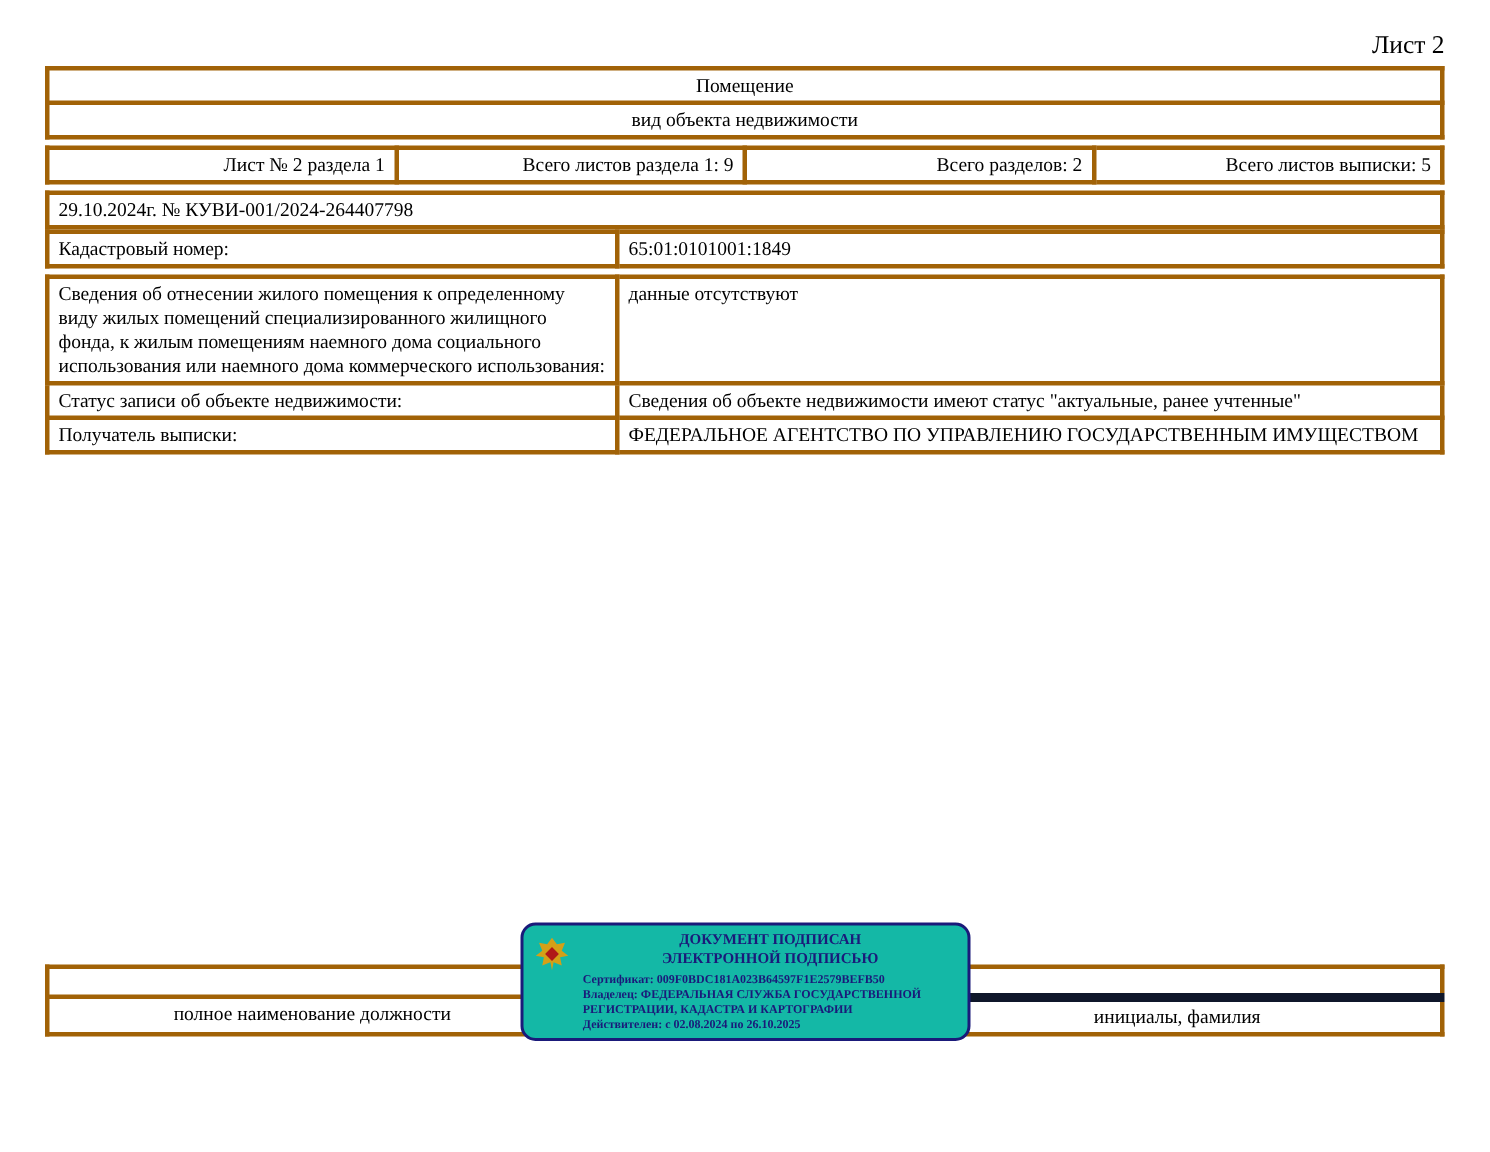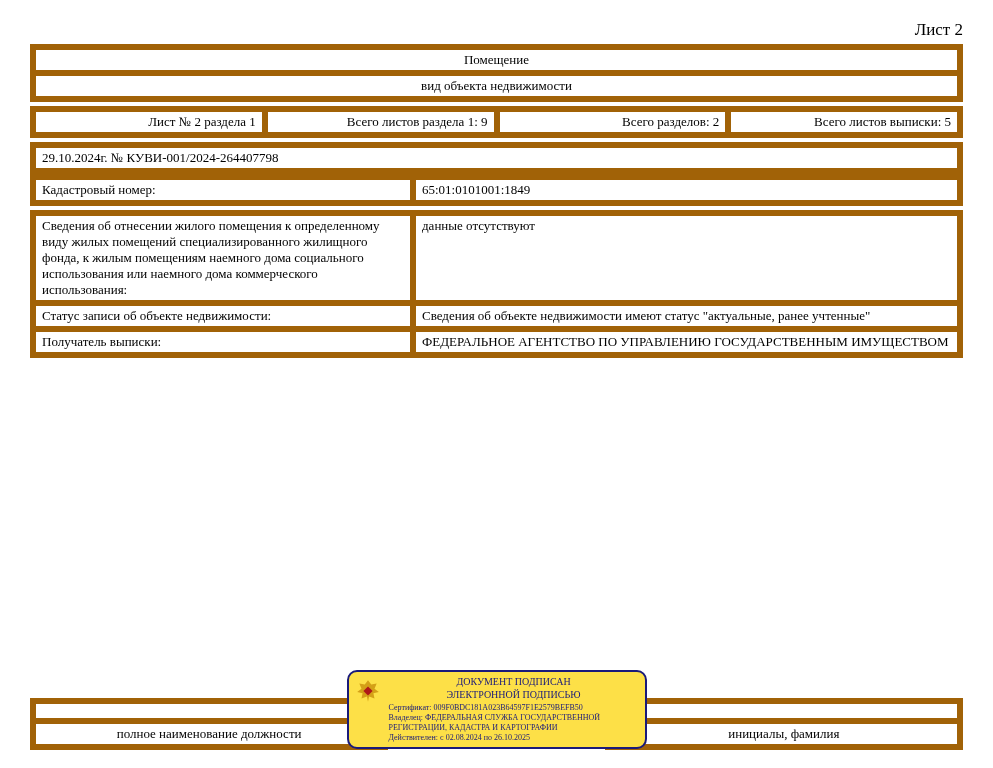--- a/index.html
+++ b/index.html
@@ -15,21 +15,21 @@
   .page-num {
     text-align: right;
     margin-bottom: 4px;
     font-size: 17px;
   }
   table {
     border-collapse: collapse;
     width: 100%;
   }
   td, th {
-    border: 6px solid #a16207;
+    border: 3px solid #a16207;
     padding: 2px 6px;
     vertical-align: top;
     font-size: 13px;
     font-weight: normal;
     text-align: left;
   }
   .header-table td { text-align: center; }
   .meta-row td { text-align: right; }
   .spacer { height: 4px; }
   .col-label { width: 380px; }
@@ -42,26 +42,27 @@
     height: 20px;
   }
   .sig-box {
     position: absolute;
     top: -28px;
     left: 50%;
     transform: translateX(-50%);
     width: 300px;
     border: 2px solid #1a1a7a;
     border-radius: 10px;
-    background: #fde047;
+    background: #14b8a6;
     padding: 4px 6px 4px 40px;
     font-size: 9px;
     color: #1a1a7a;
     line-height: 1.25;
     z-index: 5;
+    font-weight: bold;
   }
   .sig-box .title1 {
     text-align: center;
     font-size: 10px;
     color: #1a1a7a;
   }
   .sig-box .title2 {
     text-align: center;
     font-size: 10px;
     color: #1a1a7a;
@@ -166,17 +167,17 @@
       <td style="width:4%;border-top:none;border-bottom:none"></td>
       <td style="width:16%"></td>
       <td style="width:4%;border-top:none;border-bottom:none"></td>
       <td style="width:38%"></td>
     </tr>
     <tr>
       <td style="border-top:1px solid #000">полное наименование должности</td>
       <td style="border:none"></td>
       <td style="border-top:1px solid #000;border-left:none;border-right:none;border-bottom:none"></td>
       <td style="border:none"></td>
-      <td style="border-top:1px solid #0f172a">инициалы, фамилия</td>
+      <td style="border-top:6px solid #0f172a">инициалы, фамилия</td>
     </tr>
   </tbody>
     </table>
 </div>
 
 </body></html>

